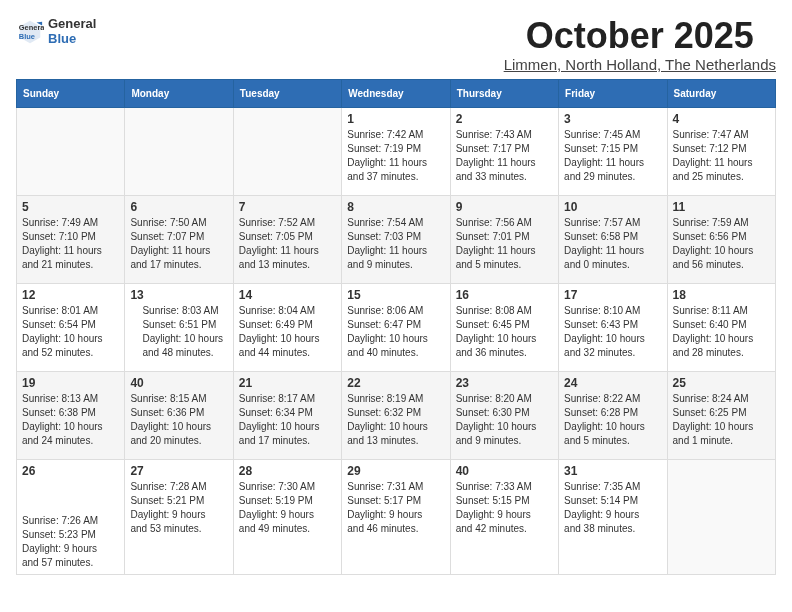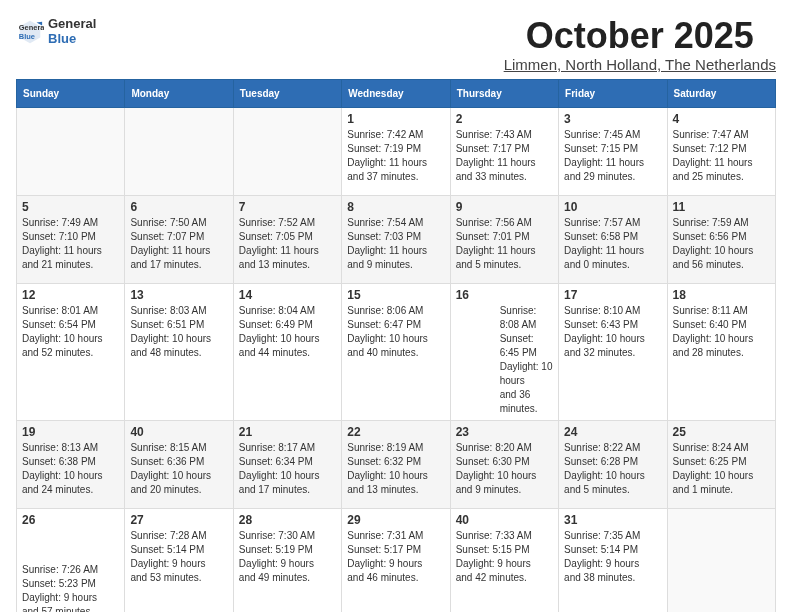--- a/index.html
+++ b/index.html
@@ -204,42 +204,42 @@
       <tr class="week-row">
         <td>
           <span class="day-number">12</span>
           <div class="day-info" style="white-space: pre-line;">Sunrise: 8:01 AM
 Sunset: 6:54 PM
 Daylight: 10 hours
 and 52 minutes.</div>
         </td>
         <td>
           <span class="day-number">13</span>
-          <div class="day-info" style="white-space: pre-line;">Sunrise: 8:03 AM
+          <div class="day-info" style="white-space: pre-line; margin-left: 12px;">Sunrise: 8:03 AM
 Sunset: 6:51 PM
 Daylight: 10 hours
 and 48 minutes.</div>
         </td>
         <td>
           <span class="day-number">14</span>
           <div class="day-info" style="white-space: pre-line;">Sunrise: 8:04 AM
 Sunset: 6:49 PM
 Daylight: 10 hours
 and 44 minutes.</div>
         </td>
         <td>
           <span class="day-number">15</span>
           <div class="day-info" style="white-space: pre-line;">Sunrise: 8:06 AM
 Sunset: 6:47 PM
 Daylight: 10 hours
 and 40 minutes.</div>
         </td>
         <td>
           <span class="day-number">16</span>
-          <div class="day-info" style="white-space: pre-line; margin-left: 44px;">Sunrise: 8:08 AM
+          <div class="day-info" style="white-space: pre-line;">Sunrise: 8:08 AM
 Sunset: 6:45 PM
 Daylight: 10 hours
 and 36 minutes.</div>
         </td>
         <td>
           <span class="day-number">17</span>
           <div class="day-info" style="white-space: pre-line;">Sunrise: 8:10 AM
 Sunset: 6:43 PM
 Daylight: 10 hours
 and 32 minutes.</div>
@@ -307,21 +307,21 @@
         <td>
           <span class="day-number">26</span>
           <div class="day-info" style="white-space: pre-line; margin-top: 36px;">Sunrise: 7:26 AM
 Sunset: 5:23 PM
 Daylight: 9 hours
 and 57 minutes.</div>
         </td>
         <td>
           <span class="day-number">27</span>
           <div class="day-info" style="white-space: pre-line;">Sunrise: 7:28 AM
-Sunset: 5:14 PM
+Sunset: 5:21 PM
 Daylight: 9 hours
 and 53 minutes.</div>
         </td>
         <td>
           <span class="day-number">28</span>
           <div class="day-info" style="white-space: pre-line;">Sunrise: 7:30 AM
 Sunset: 5:19 PM
 Daylight: 9 hours
 and 49 minutes.</div>
         </td>

